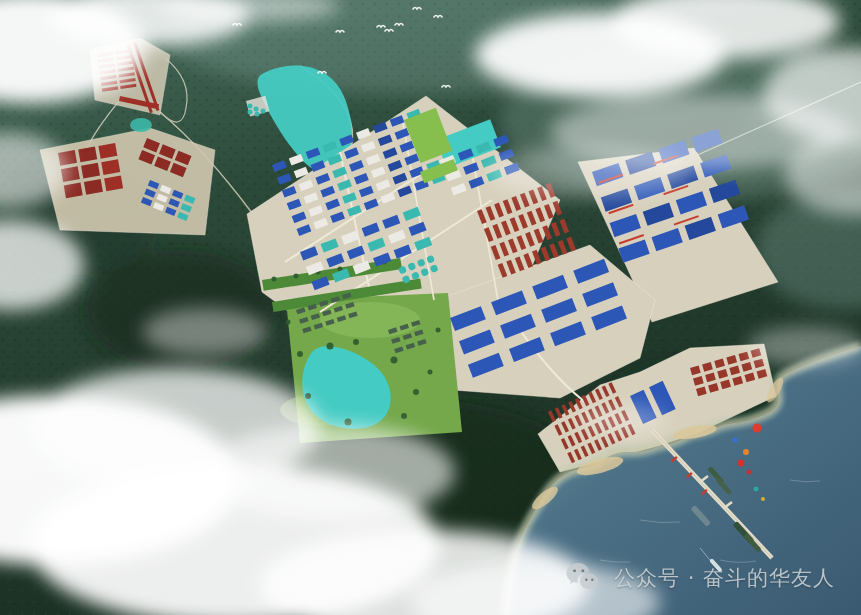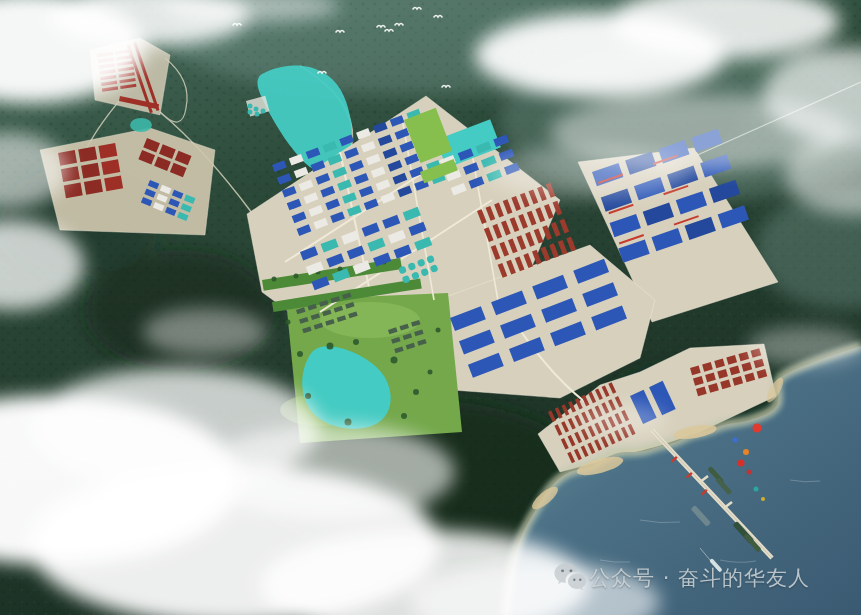--- a/index.html
+++ b/index.html
@@ -1,21 +1,21 @@
 <!DOCTYPE html>
 <html style="--ground: #d7d0bc; --road: #efe9d8; --lake: #44cbc3; --sea: #4c7186; --roofBlue: #2d57b7; --roofBlueDark: #23489c; --roofWhite: #eceae4; --roofRed: #9e2f26; --mineRed: #8c2b24; --dormRed: #9c3a2c; --stockRed: #97372a; --tankTeal: #3ab9b1; --fieldGreen: #86bf4d; --parkGreen: #74a84b; --beltGreen: #4d8a38; --houseGray: #46604b; --craneRed: #c63b2e; --beach: #dcc89b; --mist: #ffffff; --bird: #f5f8f7;"><head>
 <meta charset="utf-8">
 <style>
   html,body{margin:0;padding:0;background:#1b3024;}
   .stage{position:relative;width:861px;height:615px;overflow:hidden;
          font-family:"DejaVu Sans",sans-serif;}
   .stage svg{position:absolute;left:0;top:0;}
   .bird{stroke:#f5f8f7;stroke-width:1.6;fill:none;stroke-linecap:round;opacity:.95;}
-  .watermark{position:absolute;left:553px;top:562px;display:flex;align-items:center;
-             gap:0;opacity:.85;pointer-events:none;}
+  .watermark{position:absolute;left:565px;top:562px;display:flex;align-items:center;
+             gap:13px;opacity:.85;pointer-events:none;}
   .wm-icon{width:36px;height:31px;display:inline-block;}
   .wm-text{font-size:21px;color:#ced4d6;letter-spacing:1px;
            text-shadow:0 1px 2px rgba(10,25,35,.35);white-space:nowrap;}
 </style>
 </head>
 <body>
 
 <div class="stage">
 <svg width="861" height="615" viewBox="0 0 861 615">
   <defs>

